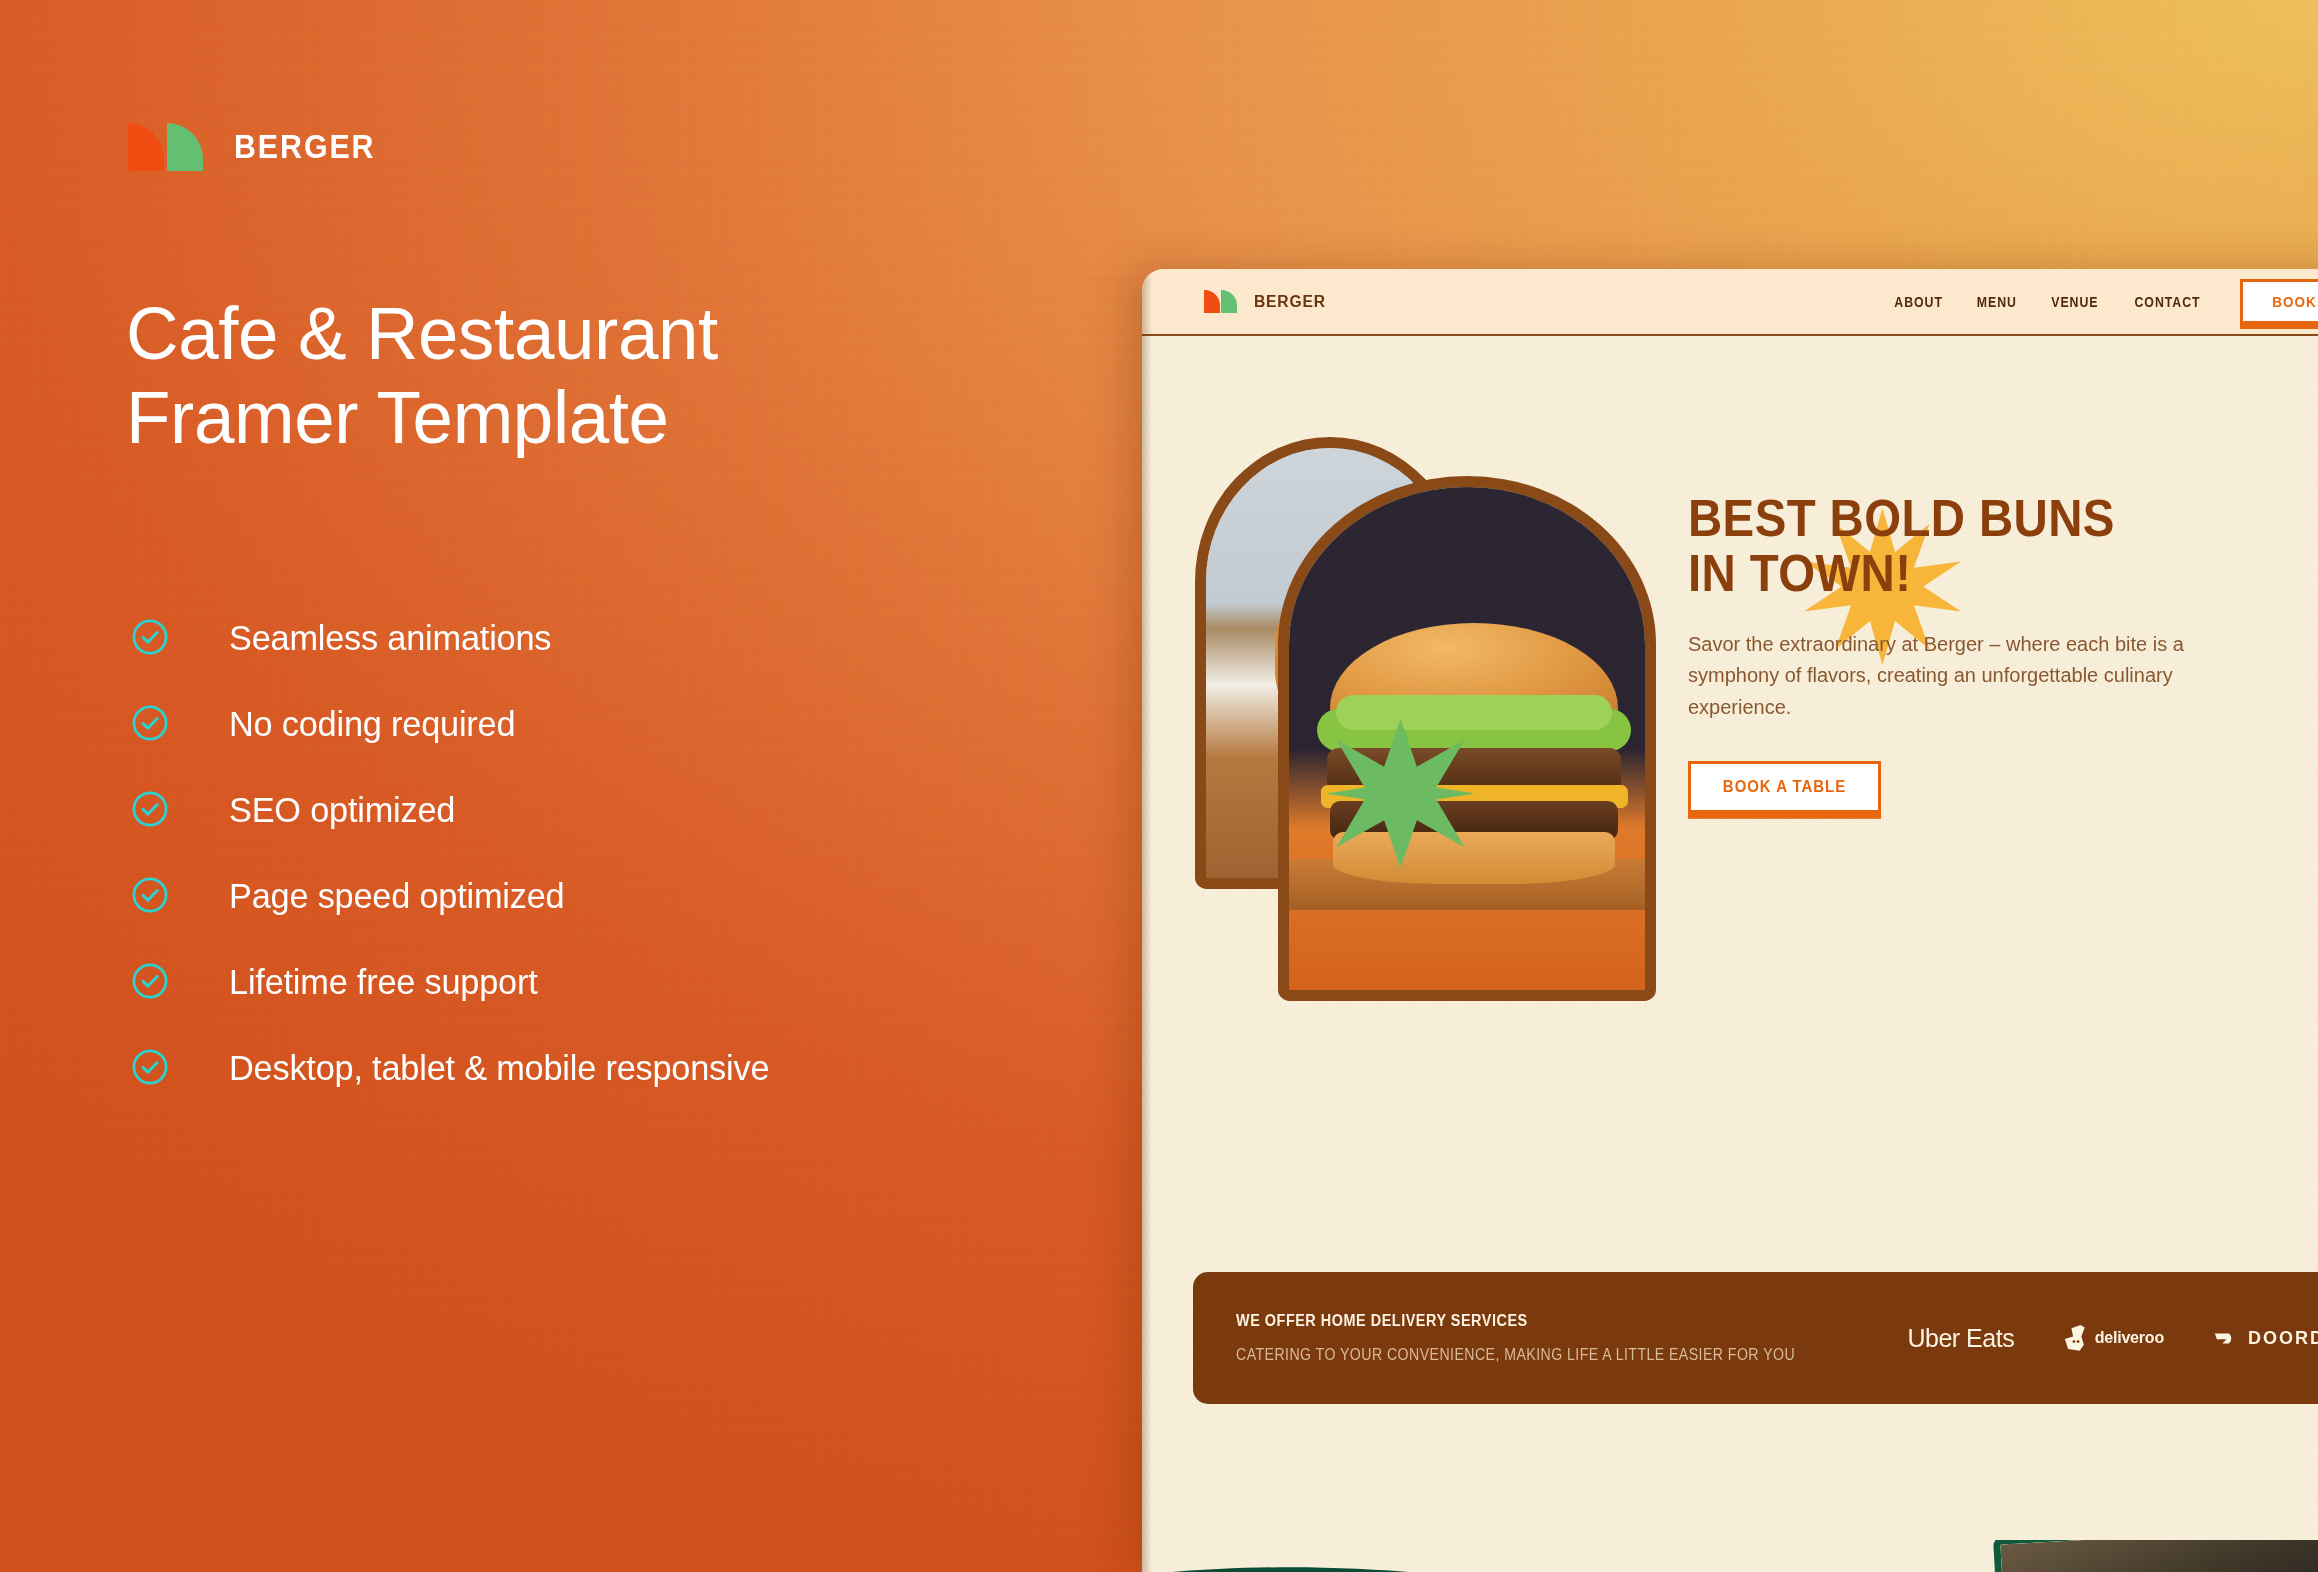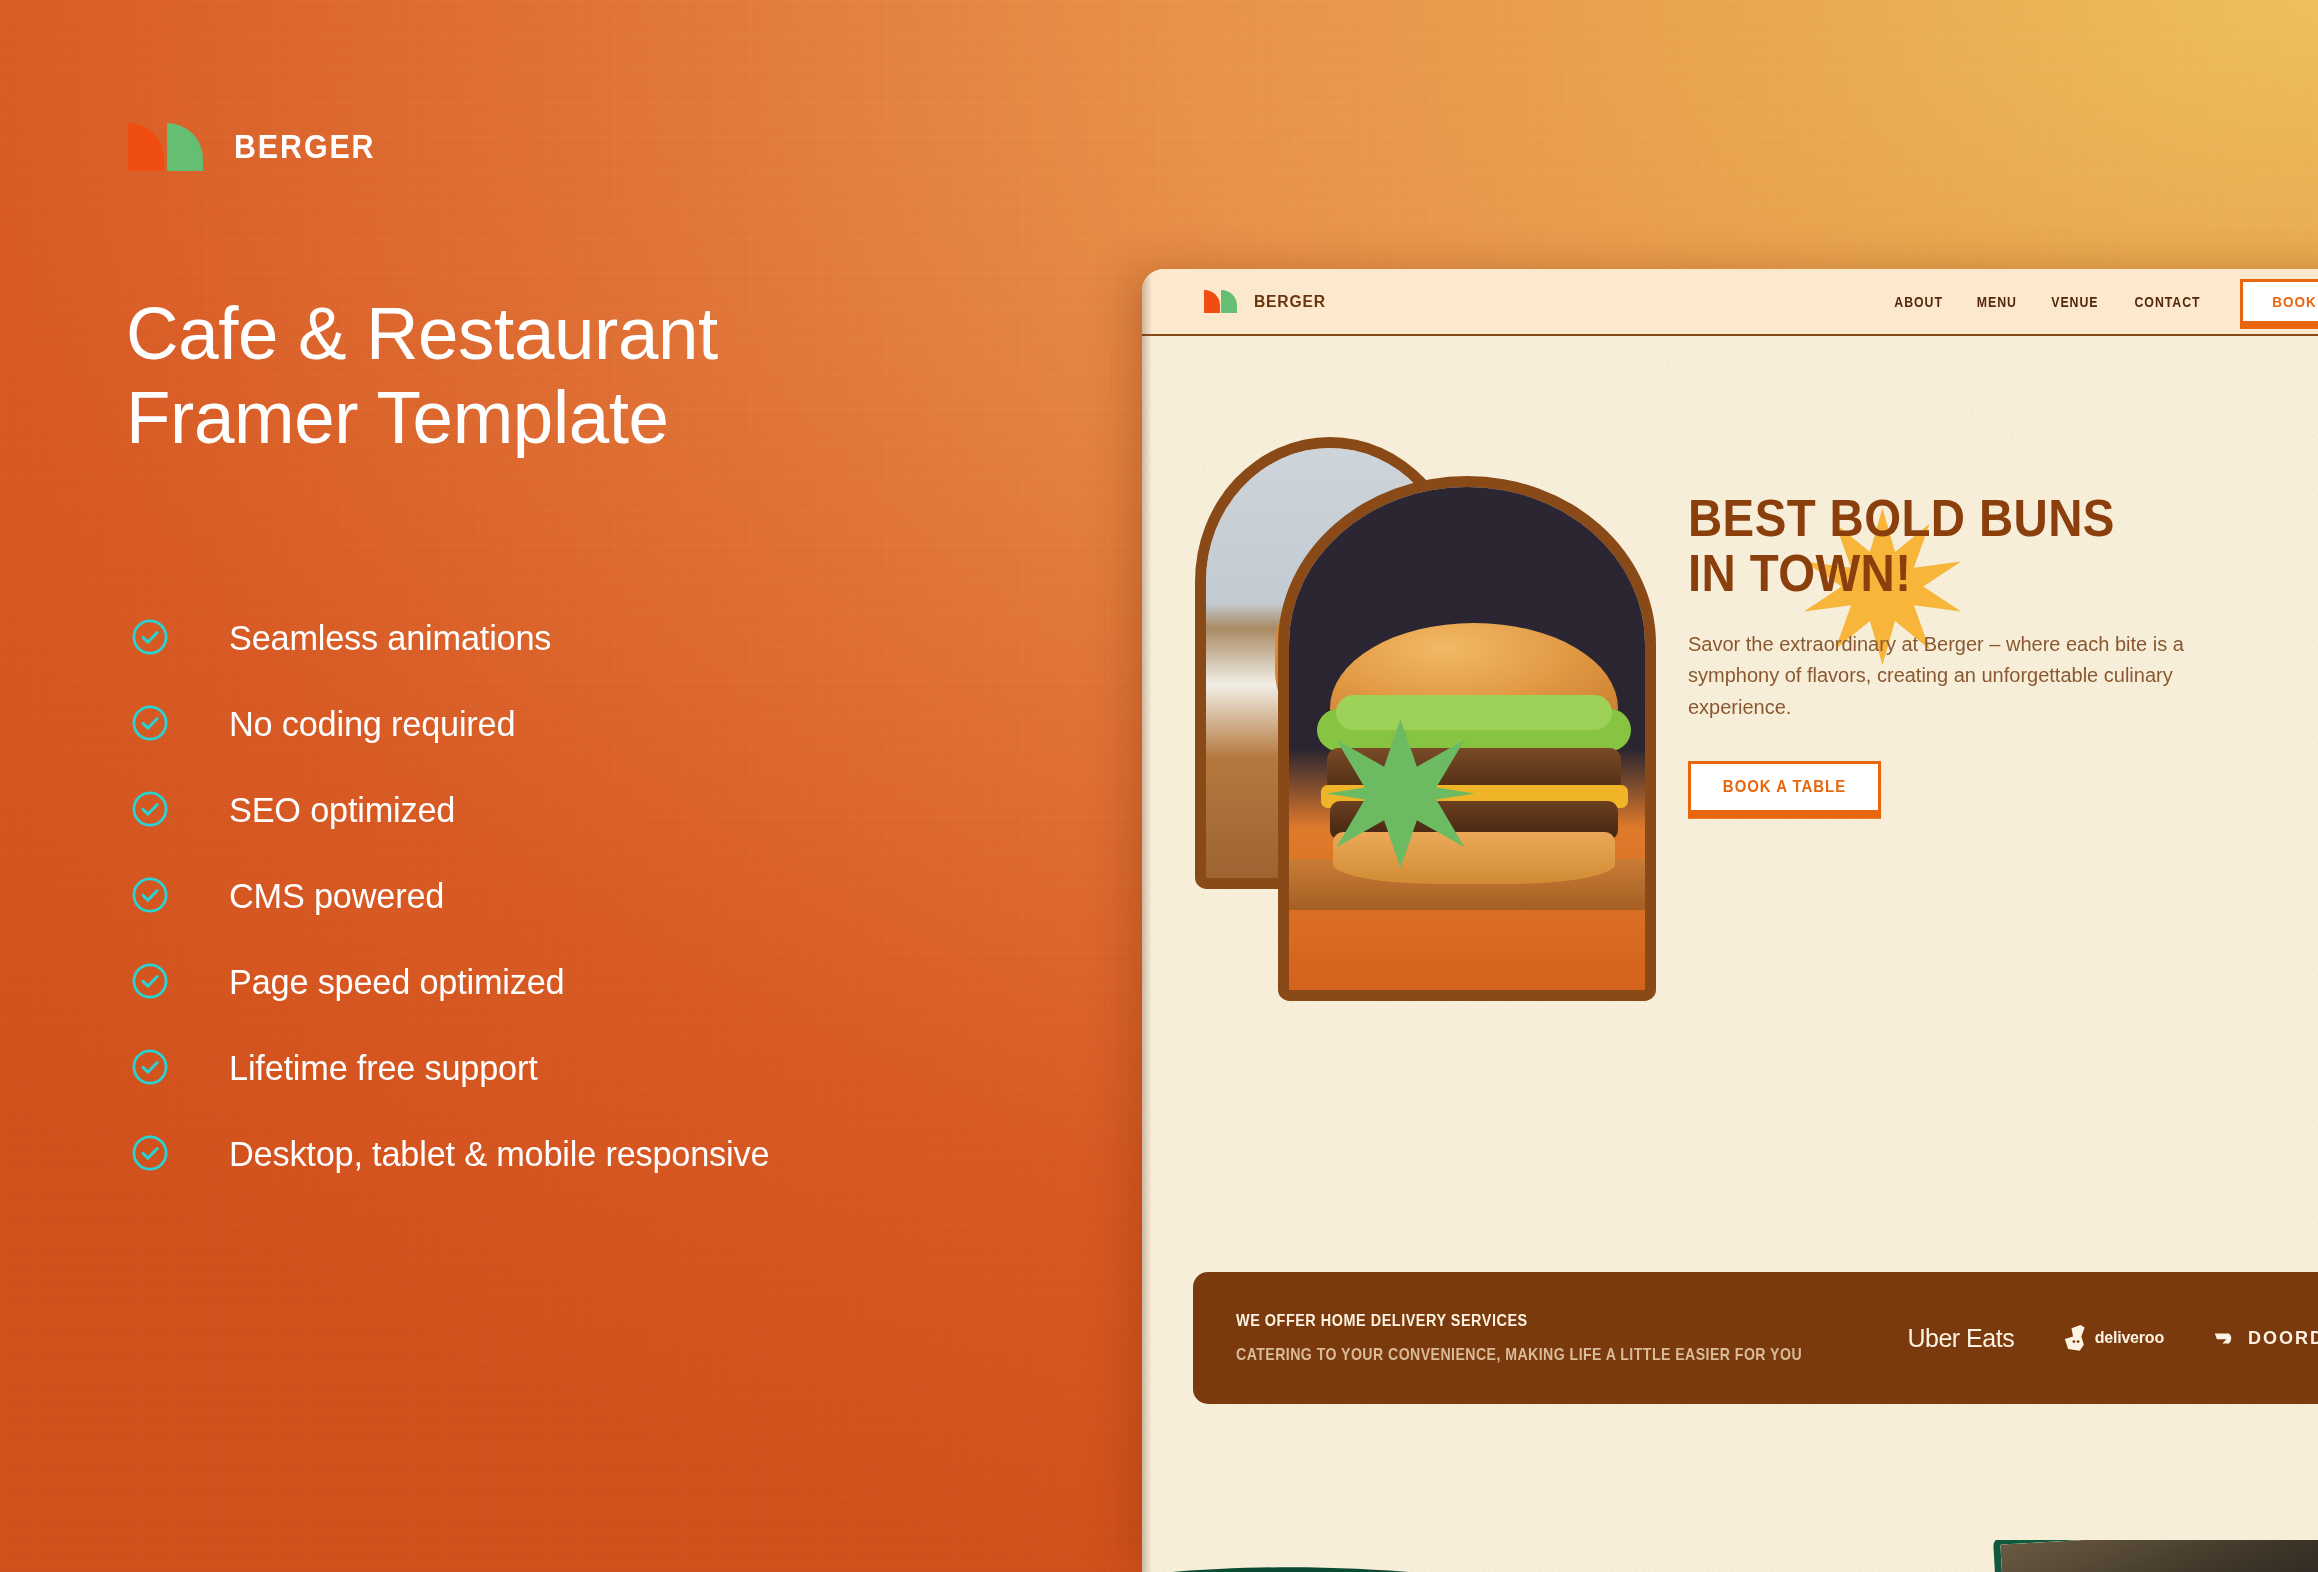--- a/index.html
+++ b/index.html
@@ -166,21 +166,21 @@
     position:absolute;left:51px;top:1003px;width:1217px;height:132px;
     background:#7a3a0e;border-radius:15px;display:flex;align-items:center;
   }
   #delivery-text{margin-left:43px;}
   #delivery-title{
     color:#fdf3e2;font-weight:800;font-size:16px;letter-spacing:0.6px;
     font-family:"Liberation Sans Narrow","Liberation Sans",sans-serif;
   }
   #delivery-title span,#delivery-sub span{display:inline-block;transform:scaleX(.9);transform-origin:left center;}
   #delivery-sub{
-    margin-top:15.7px;color:#d9bb9a;font-weight:700;font-size:15.7px;letter-spacing:0.5px;
+    margin-top:15.7px;color:#d9bb9a;font-weight:400;font-size:15.7px;letter-spacing:0.5px;
     font-family:"Liberation Sans Narrow","Liberation Sans",sans-serif;
   }
   #delivery-logos{margin-left:auto;margin-right:41px;display:flex;align-items:center;gap:50px;}
   .logo{color:#fdf3e2;display:flex;align-items:center;gap:9px;white-space:nowrap;}
   .logo-uber{font-size:25px;letter-spacing:-0.5px;font-family:Liberation Sans, sans-serif;}
   .logo-deliveroo{font-size:16px;font-weight:700;letter-spacing:-0.2px;}
   .logo-doordash{font-size:18px;font-weight:700;letter-spacing:2px;}
 
   
   #owner-section{position:absolute;left:0;top:1271px;width:1242px;height:302px;overflow:hidden;}
@@ -237,29 +237,20 @@
       <span class="feature-label">No coding required</span>
     </div>
     <div class="feature">
       <span class="check-icon">
         <svg width="38" height="38" viewBox="0 0 46 46">
             <circle cx="23" cy="23" r="19.5" fill="none" stroke="#2ad2d2" stroke-width="3.4"></circle>
             <path d="M14.5 23.4 L20.4 29.2 L31.8 17.6" fill="none" stroke="#2ad2d2" stroke-width="3.6" stroke-linecap="round" stroke-linejoin="round"></path>
           </svg>
       </span>
       <span class="feature-label">SEO optimized</span>
-    </div>
-    <div class="feature">
-      <span class="check-icon">
-        <svg width="38" height="38" viewBox="0 0 46 46">
-            <circle cx="23" cy="23" r="19.5" fill="none" stroke="#2ad2d2" stroke-width="3.4"></circle>
-            <path d="M14.5 23.4 L20.4 29.2 L31.8 17.6" fill="none" stroke="#2ad2d2" stroke-width="3.6" stroke-linecap="round" stroke-linejoin="round"></path>
-          </svg>
-      </span>
-      <span class="feature-label">CMS powered</span>
     </div>
     <div class="feature">
       <span class="check-icon">
         <svg width="38" height="38" viewBox="0 0 46 46">
             <circle cx="23" cy="23" r="19.5" fill="none" stroke="#2ad2d2" stroke-width="3.4"></circle>
             <path d="M14.5 23.4 L20.4 29.2 L31.8 17.6" fill="none" stroke="#2ad2d2" stroke-width="3.6" stroke-linecap="round" stroke-linejoin="round"></path>
           </svg>
       </span>
       <span class="feature-label">Page speed optimized</span>
     </div>

